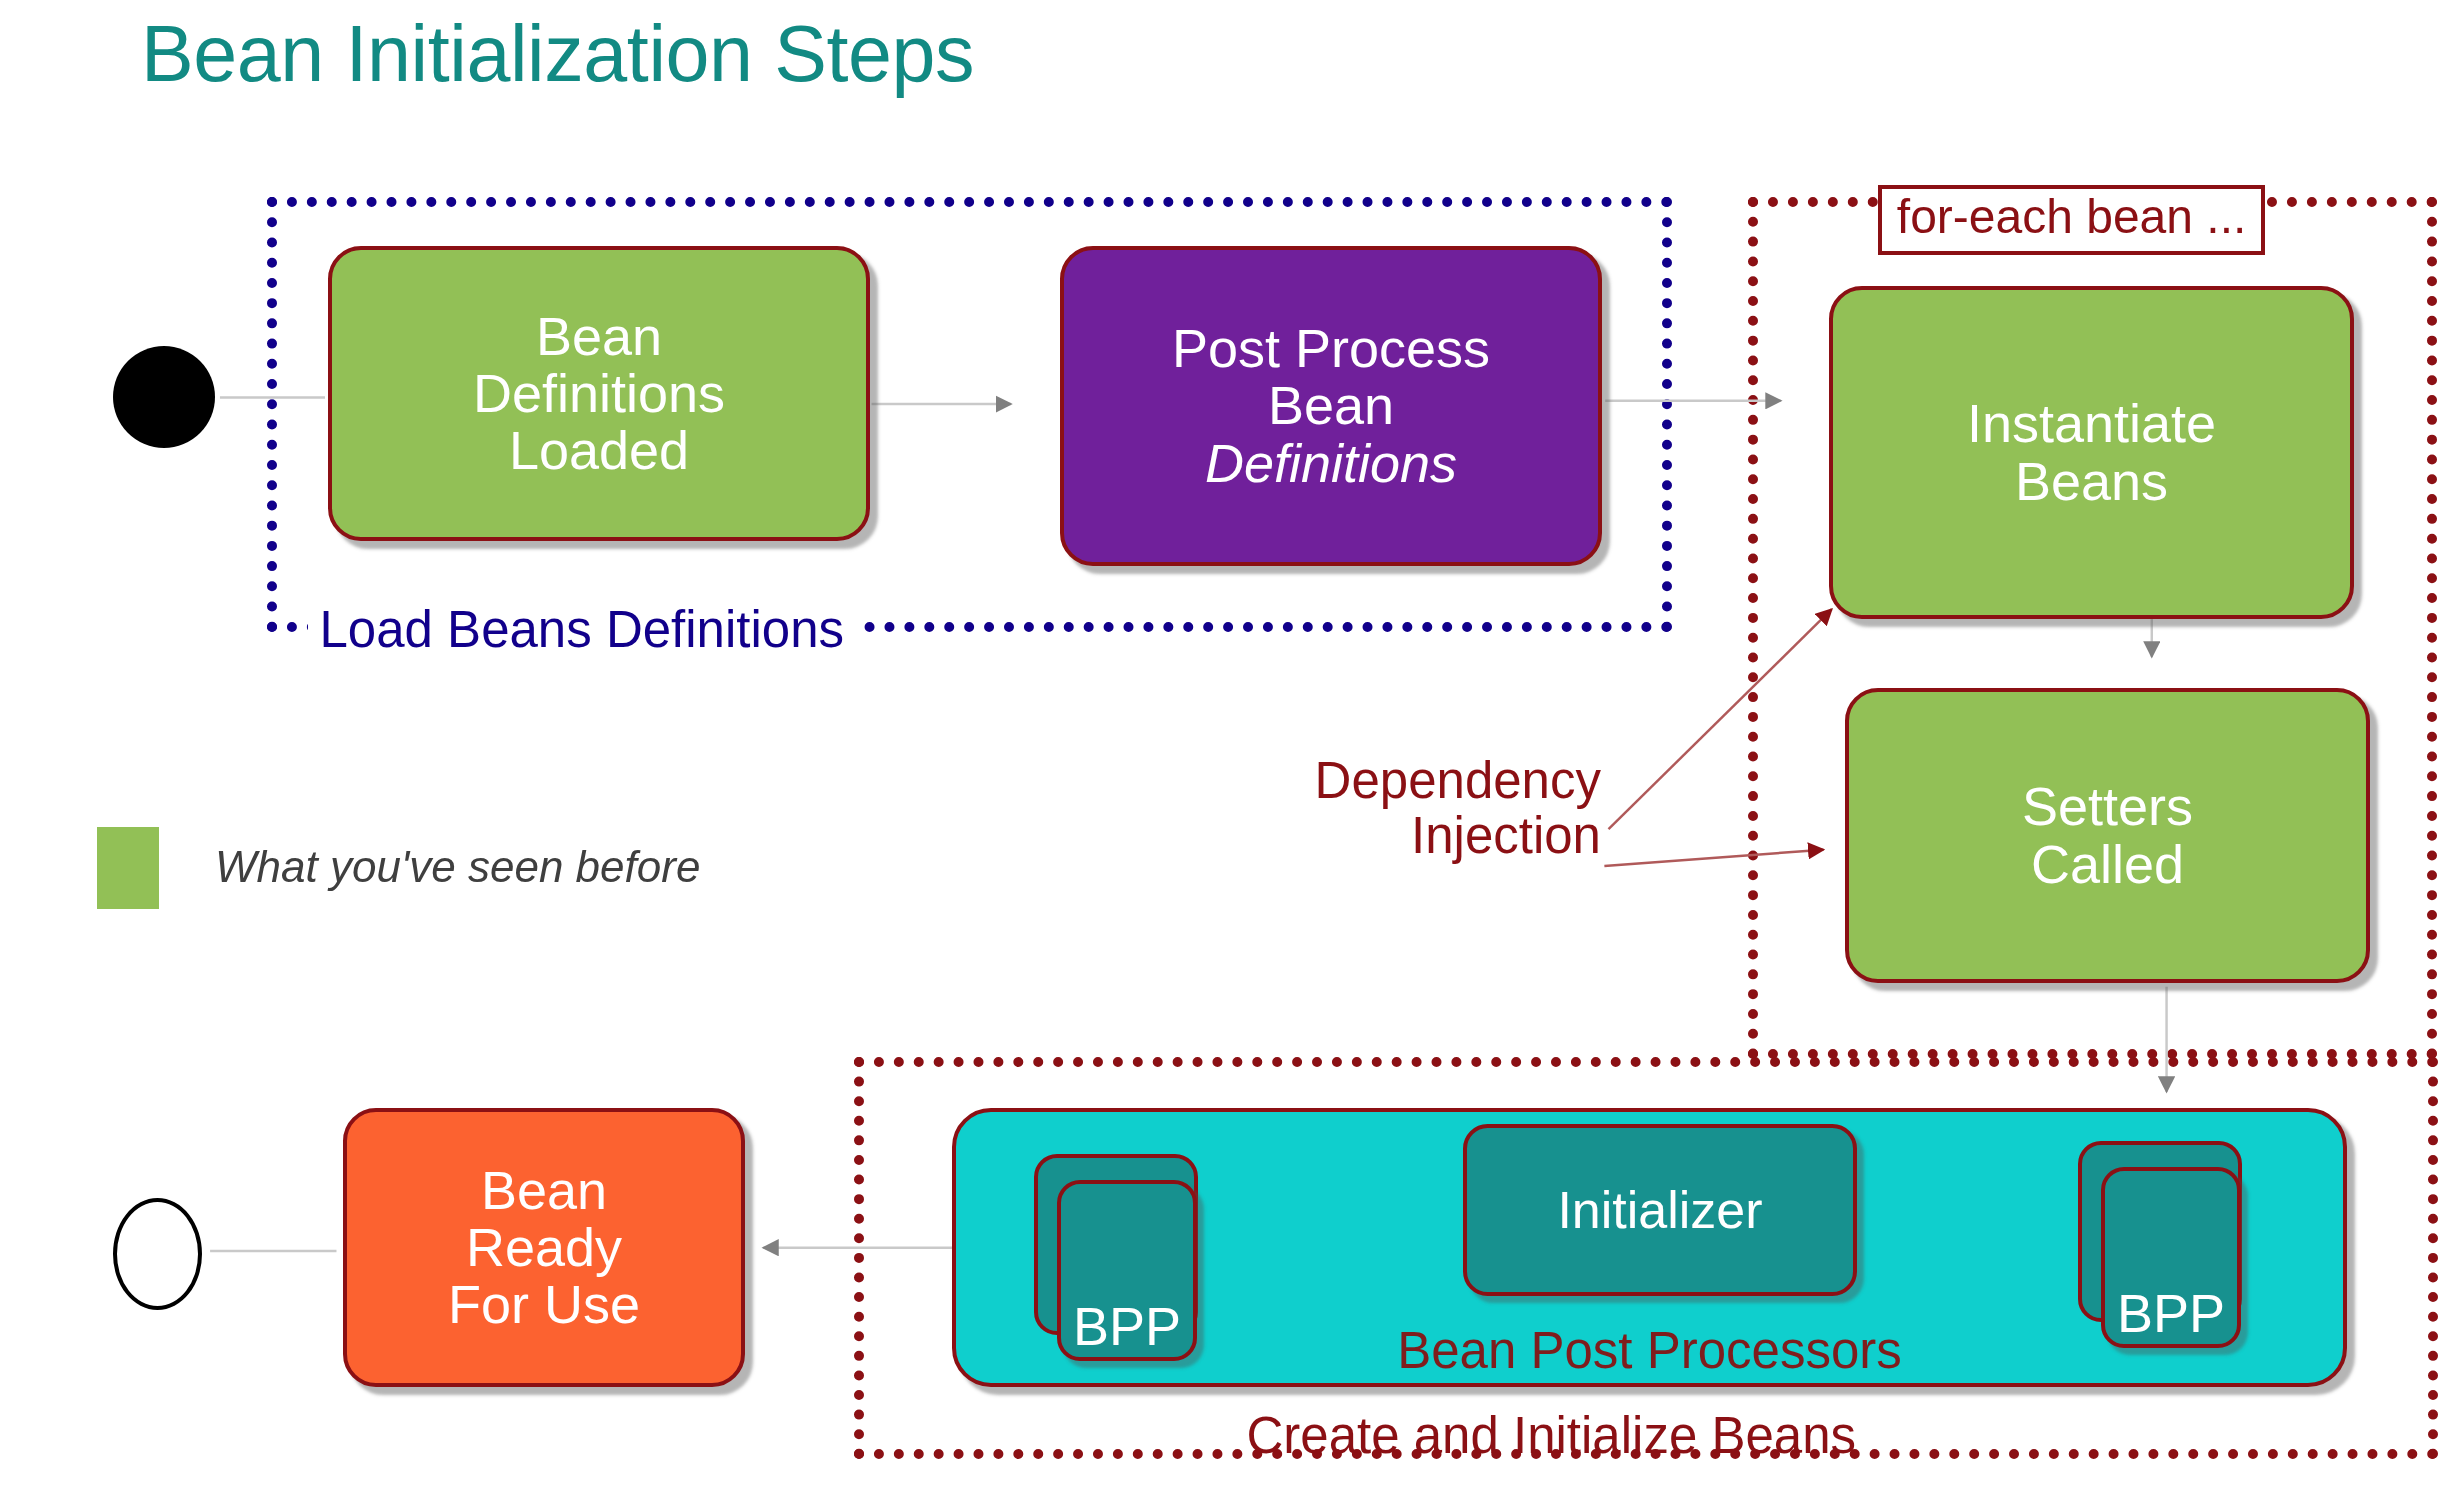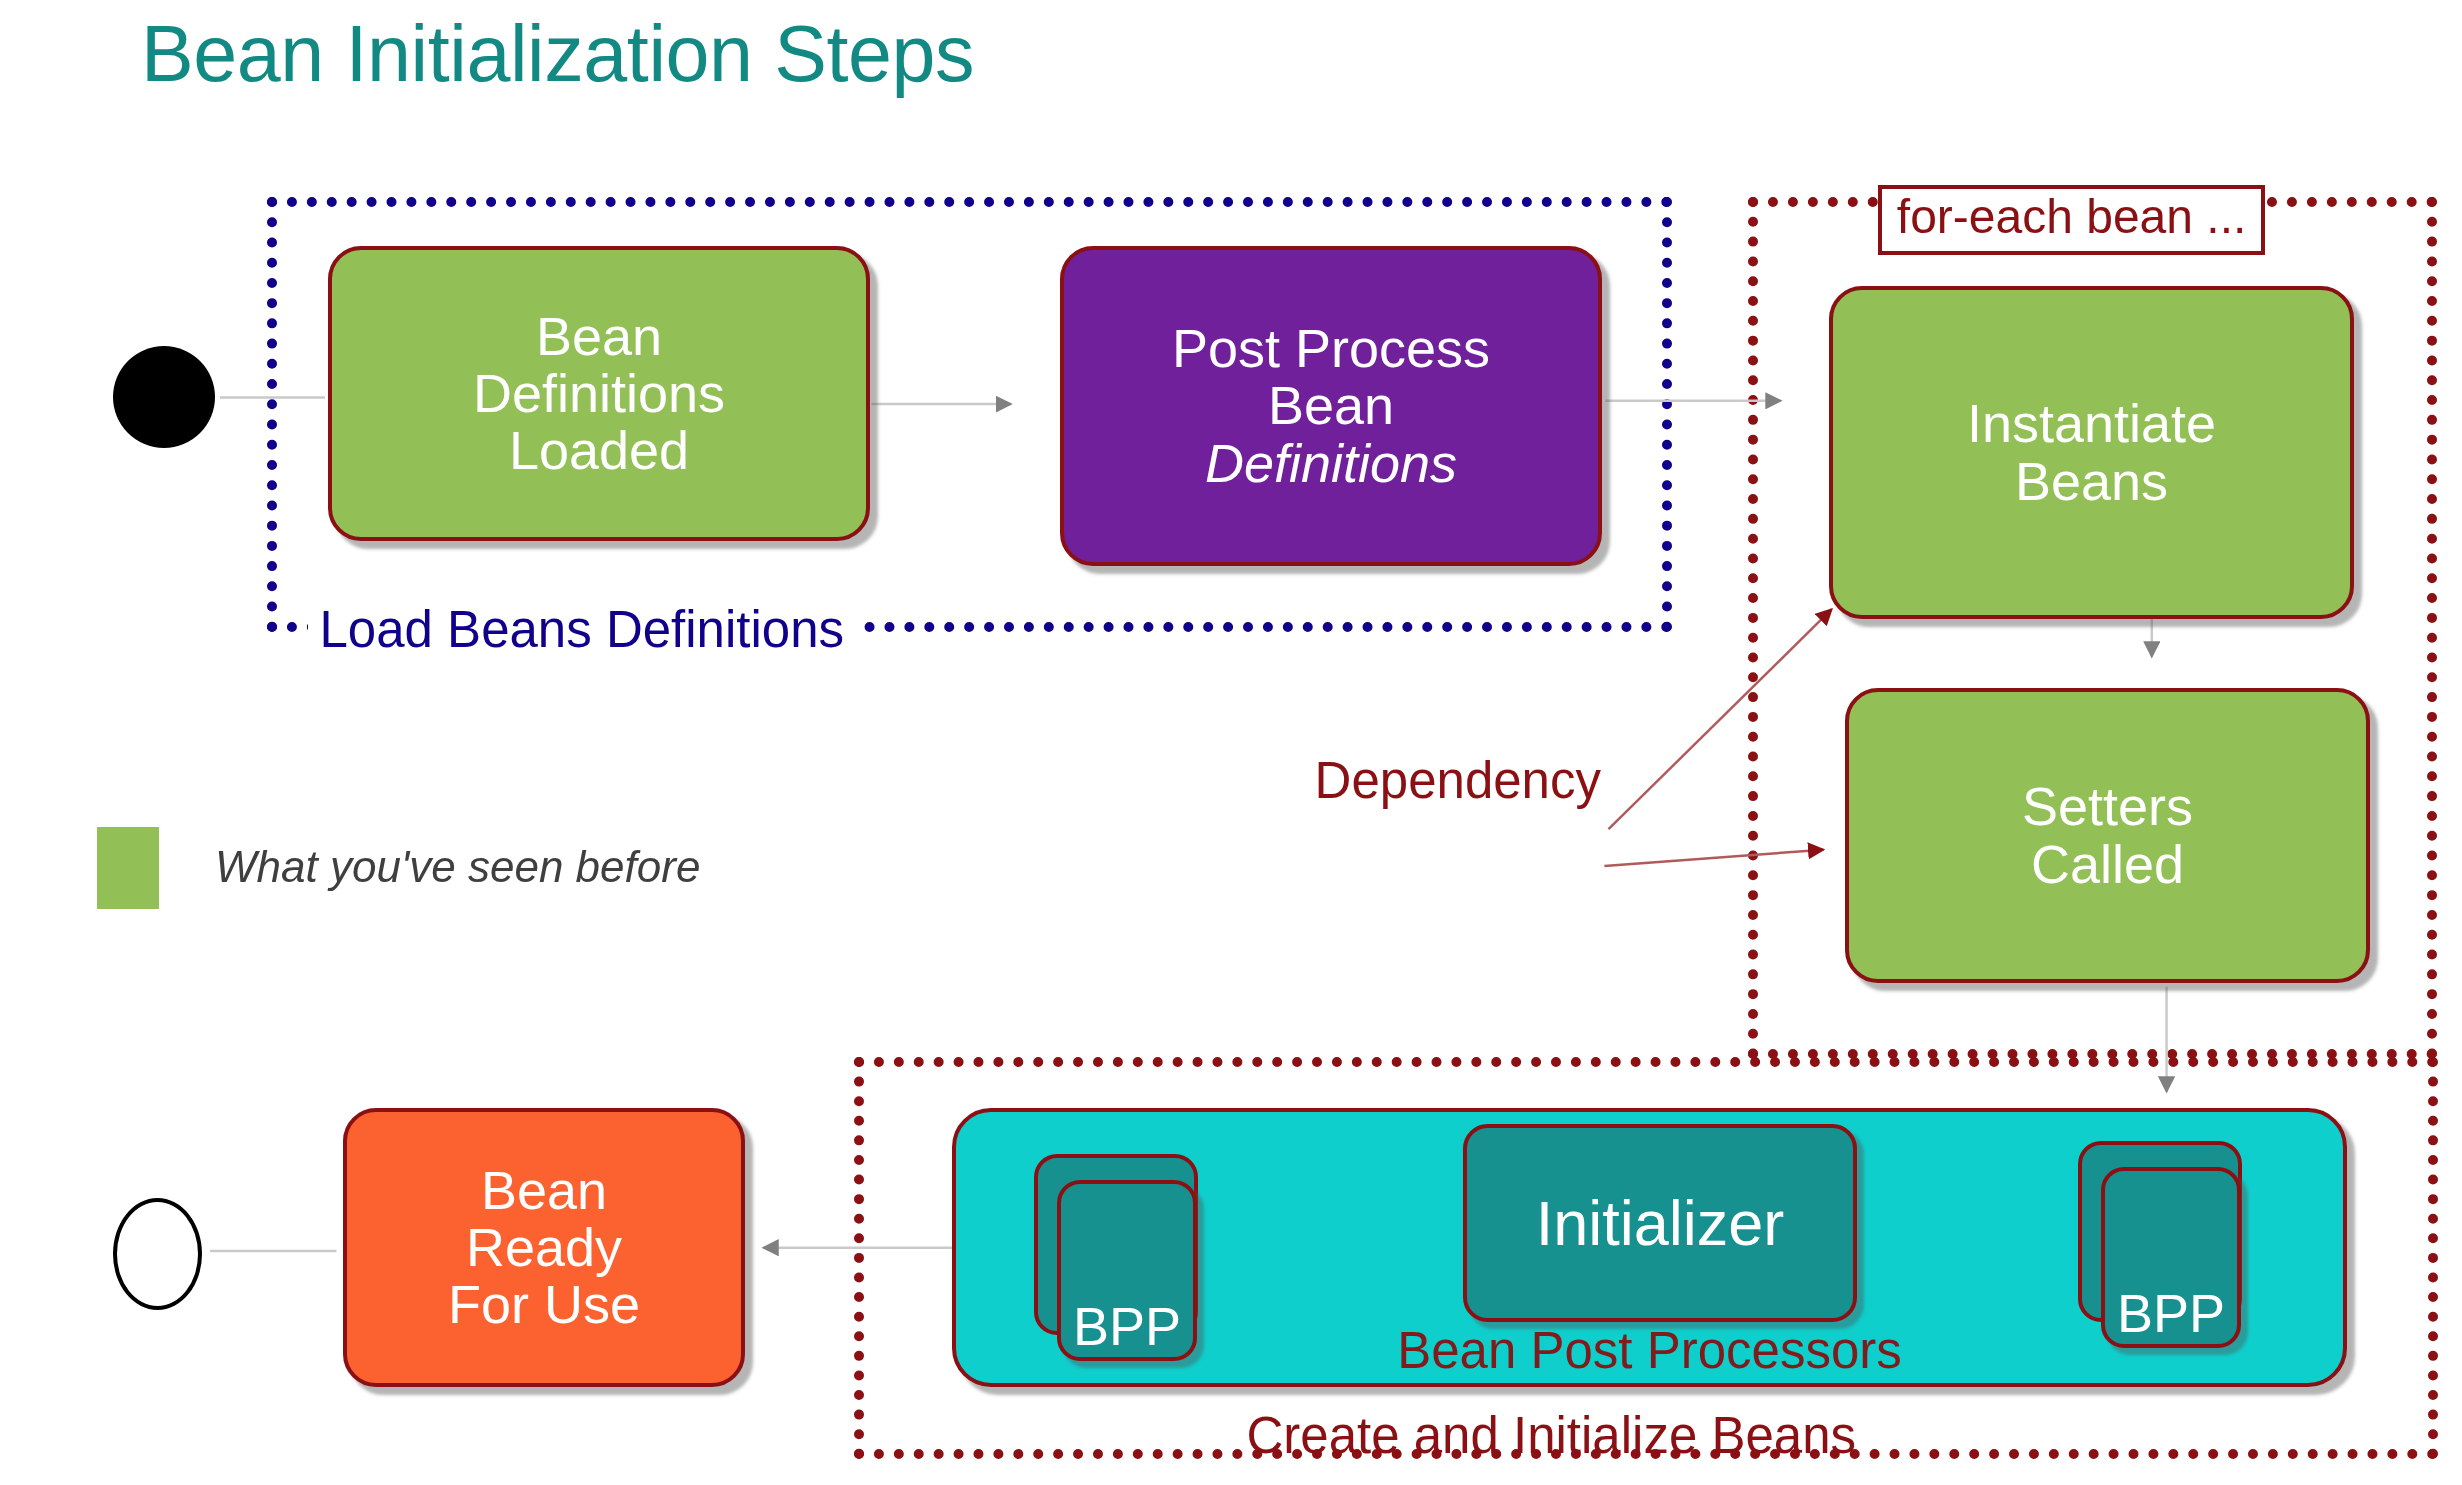--- a/index.html
+++ b/index.html
@@ -152,27 +152,27 @@
     box-sizing: border-box;
     display: flex; align-items: flex-end; justify-content: center;
     color: #ffffff; font-size: 54px;
     box-shadow: 6.6px 6.6px 3.3px rgba(80,80,80,0.4);
   }
   #bpp-left  { left: 1034px; top: 1154px; }
   #bpp-right { left: 2078px; top: 1141px; }
 
   #node-initializer {
     position: absolute;
-    left: 1463px; top: 1124px; width: 394px; height: 198px;
+    left: 1463px; top: 1124px; width: 394px; height: 172px;
     background: #17918F;
     border: 4.1px solid #8B1014;
     border-radius: 24.6px;
     box-sizing: border-box;
     display: flex; align-items: center; justify-content: center;
-    color: #ffffff; font-size: 63px;
+    color: #ffffff; font-size: 52px;
     box-shadow: 6.6px 6.6px 3.3px rgba(80,80,80,0.4);
   }
 
   
   #start-node {
     left: 113px; top: 346px;
     width: 102px; height: 102px;
     background: #000000;
     border-radius: 50%;
   }
@@ -324,14 +324,15 @@
 
 <div id="node-initializer">
   <span>Initializer</span>
 </div>
 
 <div class="abs" id="legend-swatch"></div>
 <div class="abs" id="legend-label">What you've seen before</div>
 
 <div class="abs" id="annotation-dependency-injection">
   <div>Dependency</div>
+  <div>Injection</div>
 </div>
 
 
 </body></html>

